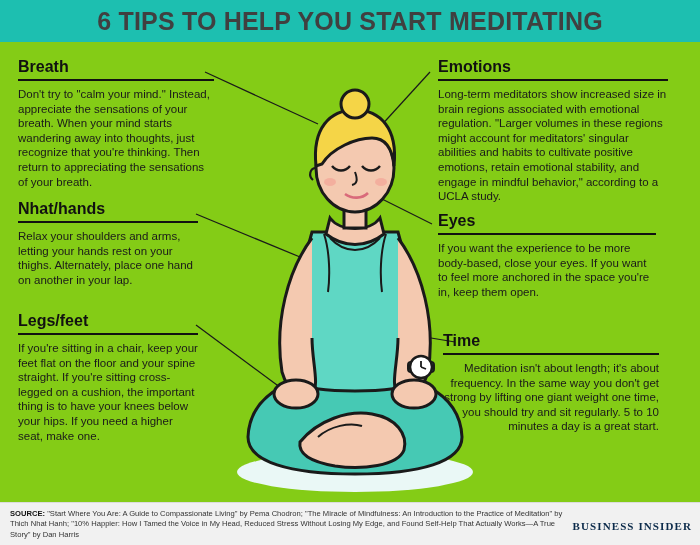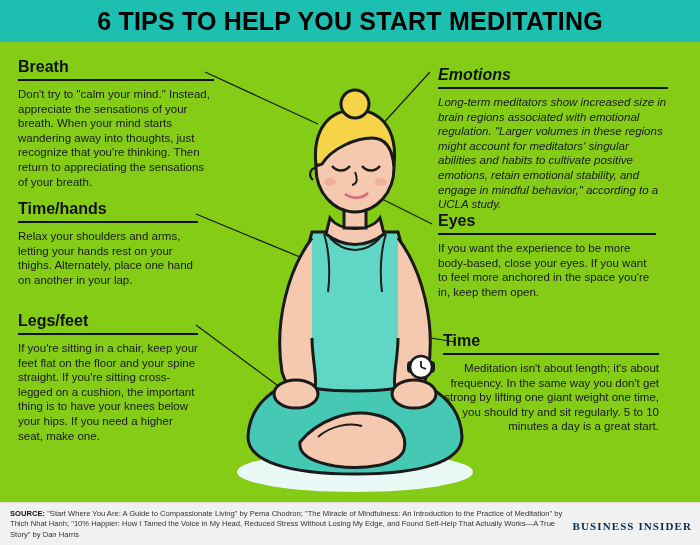--- a/index.html
+++ b/index.html
@@ -26,21 +26,21 @@
     left: 0;
     top: 0;
     width: 700px;
     height: 42px;
     background: #1dbfb0;
     display: flex;
     align-items: center;
     justify-content: center;
   }
   .header-title {
-    color: #000000;
+    color: #404040;
     font-size: 25px;
     font-weight: bold;
     letter-spacing: 0.2px;
     text-align: center;
     font-family: "Liberation Sans", sans-serif;
   }
   
   .canvas {
     position: absolute;
     left: 0;
@@ -71,21 +71,21 @@
     margin: 0;
     font-size: 11.5px;
     line-height: 14.6px;
     color: #1a1a1a;
     font-family: "Liberation Sans", sans-serif;
   }
 
   #c-breath   { left: 18px;  top: 16px;  width: 196px; }
   #c-arms     { left: 18px;  top: 158px; width: 180px; }
   #c-legs     { left: 18px;  top: 270px; width: 180px; }
-  #c-emotions { left: 438px; top: 24px;  width: 230px; font-style: italic; }
+  #c-emotions { left: 438px; top: 16px;  width: 230px; }
   #c-eyes     { left: 438px; top: 170px; width: 218px; }
   #c-time     { left: 443px; top: 290px; width: 216px; text-align: right; }
   #c-time h3 { text-align: left; }
 
   
   .footer {
     position: absolute;
     left: 0;
     top: 502px;
     width: 700px;
@@ -190,21 +190,21 @@
       <path d="M316 126 C310 126 308 134 313 138" stroke="#1a1a1a" stroke-width="2.2" fill="none"></path>
     </svg>
 
     <div class="callout" id="c-breath">
       <h3>Breath</h3>
       <div class="rule"></div>
       <p>Don't try to "calm your mind." Instead, appreciate the sensations of your breath. When your mind starts wandering away into thoughts, just recognize that you're thinking. Then return to appreciating the sensations of your breath.</p>
     </div>
 
     <div class="callout" id="c-arms">
-      <h3>Time/hands</h3>
+      <h3>Nhat/hands</h3>
       <div class="rule"></div>
       <p>Relax your shoulders and arms, letting your hands rest on your thighs. Alternately, place one hand on another in your lap.</p>
     </div>
 
     <div class="callout" id="c-legs">
       <h3>Legs/feet</h3>
       <div class="rule"></div>
       <p>If you're sitting in a chair, keep your feet flat on the floor and your spine straight. If you're sitting cross-legged on a cushion, the important thing is to have your knees below your hips. If you need a higher seat, make one.</p>
     </div>
 

